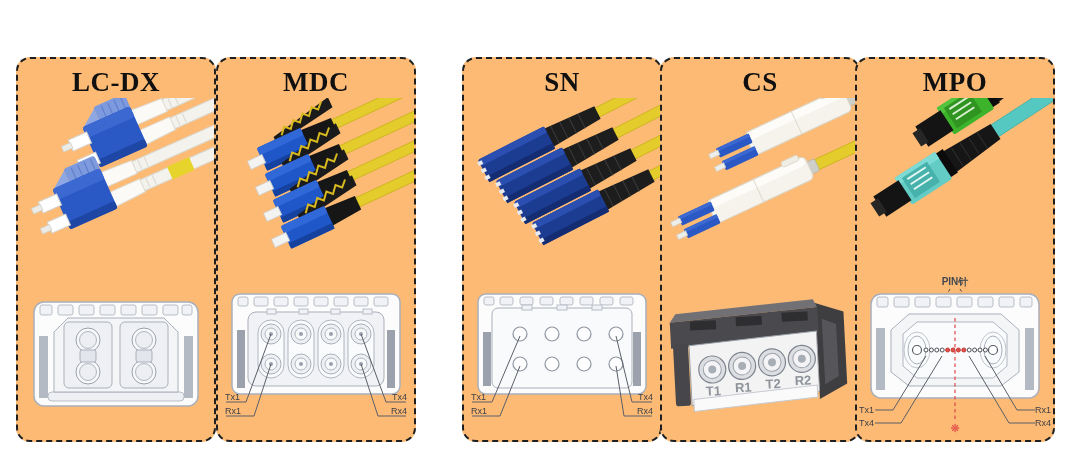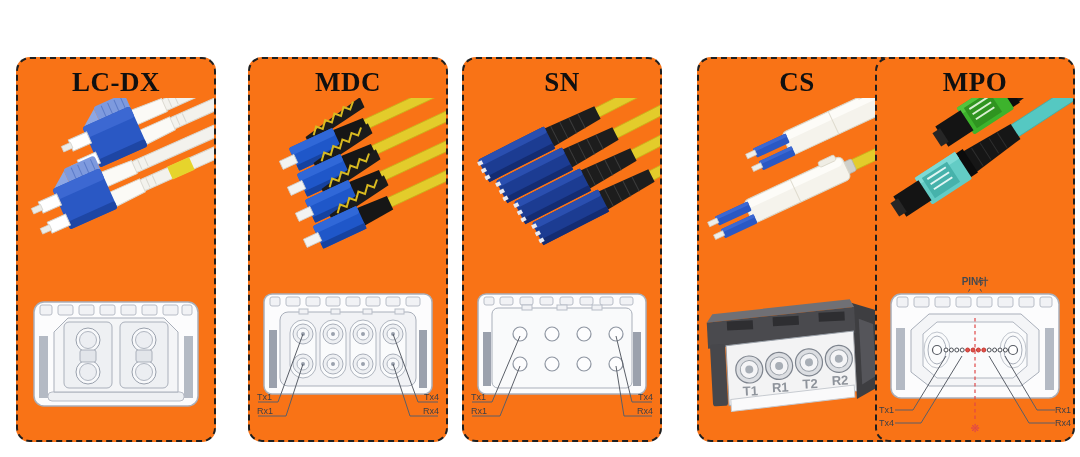--- a/index.html
+++ b/index.html
@@ -1,19 +1,19 @@
 <!DOCTYPE html>
 <html><head>
 <meta charset="utf-8">
 <style>
   html,body{margin:0;padding:0;background:#ffffff;}
   .canvas{position:relative;width:1080px;height:457px;background:#ffffff;overflow:hidden;
           font-family:"Liberation Sans",sans-serif;}
   .panel{position:absolute;top:57px;width:200px;height:385px;box-sizing:border-box;
-         border:2px dashed #1f1f1f;border-radius:14px;background:#f97316;
+         border:2px dashed #1f1f1f;border-radius:14px;background:#fdba74;
          display:flex;flex-direction:column;align-items:center;text-align:right;}
   .panel-title{font-family:"Liberation Serif",serif;font-weight:bold;font-size:27px;
                color:#101010;margin:9px 0 0 0;letter-spacing:.5px;line-height:1.1;}
   .photo{width:196px;height:172px;flex:0 0 auto;}
   .diagram{width:196px;margin-top:auto;}
   svg{display:block;}
   .dlabel{font-family:"Liberation Sans",sans-serif;font-size:9px;fill:#3c3f46;}
   .cslabel{font-family:"Liberation Sans",sans-serif;font-size:13px;font-weight:bold;fill:#8e939b;}
   .pinlabel{font-family:"Liberation Sans",sans-serif;font-size:10px;font-weight:bold;fill:#45494f;}
   .keysym{font-family:"DejaVu Sans",sans-serif;font-size:11px;fill:#e04848;}
@@ -91,21 +91,21 @@
             <circle cx="126" cy="52" r="8.5" fill="#eceef2" stroke="#b0b6c0"></circle>
           <circle cx="126" cy="84" r="12" fill="#f8f9fb" stroke="#9aa1ad"></circle>
             <circle cx="126" cy="84" r="8.5" fill="#eceef2" stroke="#b0b6c0"></circle>
         </g>
         <rect x="62" y="62" width="16" height="12" rx="2" fill="#e2e5ea" stroke="#aab0bb"></rect>
         <rect x="118" y="62" width="16" height="12" rx="2" fill="#e2e5ea" stroke="#aab0bb"></rect>
       </svg>
     </div>
   </section>
 
-  <section class="panel" style="left:248px">
+  <section class="panel" style="left:216px">
     <h2 class="panel-title">MDC</h2>
     <div class="photo">
       <svg width="196" height="172" viewBox="0 0 196 172">
         <defs>
           <g id="mdcu">
             <rect x="90" y="6" width="126" height="10" rx="4" fill="#e3cc2b" stroke="#c9b41c" stroke-width="0.8"></rect>
             <polygon points="56,2 94,4 94,19 56,22" fill="#161616"></polygon>
             <polygon points="34,-3 100,-16 100,-5 34,5" fill="#1b1b1b"></polygon>
             <polyline points="42,-1 48,-8 53,-3 59,-10 64,-5 70,-12 75,-7 81,-14 86,-9 92,-15" fill="none" stroke="#d8ba20" stroke-width="2"></polyline>
             <rect x="14" y="0" width="48" height="25" rx="2" fill="#1f57c9"></rect>
@@ -260,21 +260,21 @@
           <polyline points="152,78 160,128 188,128"></polyline>
         </g>
         <text class="dlabel" x="7" y="112">Tx1</text>
         <text class="dlabel" x="7" y="126">Rx1</text>
         <text class="dlabel" x="189" y="112" text-anchor="end">Tx4</text>
         <text class="dlabel" x="189" y="126" text-anchor="end">Rx4</text>
       </svg>
     </div>
   </section>
 
-  <section class="panel" style="left:697px">
+  <section class="panel" style="left:660px">
     <h2 class="panel-title">CS</h2>
     <div class="photo">
       <svg width="196" height="172" viewBox="0 0 196 172">
         <defs>
           <g id="csu">
             <rect x="146" y="2" width="74" height="11" rx="5" fill="#e3cc2b" stroke="#c9b41c" stroke-width="0.8"></rect>
             <rect x="138" y="1" width="14" height="13" rx="2" fill="#cfcfc9" stroke="#b5b5ae" stroke-width="0.8"></rect>
             <rect x="36" y="-6" width="108" height="25" rx="5" fill="#f5f3ec" stroke="#d9d5c7"></rect>
             <rect x="38" y="-5" width="104" height="8" rx="4" fill="#fdfcf8"></rect>
             <rect x="120" y="-10" width="18" height="6" rx="2" fill="#efede4" stroke="#d9d5c7" stroke-width="0.8"></rect>
@@ -324,21 +324,21 @@
           <text class="cslabel" x="50" y="105" text-anchor="middle">T1</text>
           <text class="cslabel" x="80" y="103" text-anchor="middle">R1</text>
           <text class="cslabel" x="110" y="101" text-anchor="middle">T2</text>
           <text class="cslabel" x="140" y="99" text-anchor="middle">R2</text>
           <polygon points="30,108 154,100 154,112 30,120" fill="#fafafb" stroke="#c6cad0"></polygon>
         </g>
       </svg>
     </div>
   </section>
 
-  <section class="panel" style="left:875px">
+  <section class="panel" style="left:855px">
     <h2 class="panel-title">MPO</h2>
     <div class="photo">
       <svg width="196" height="172" viewBox="0 0 196 172">
         <g transform="translate(56,36) rotate(-33)">
           <rect x="138" y="-1" width="90" height="14" rx="7" fill="#e6d22a" stroke="#cdb918" stroke-width="0.8"></rect>
           <polygon points="86,-5 144,-2 144,16 86,20" fill="#161616"></polygon>
           <line x1="98" y1="-3" x2="98" y2="18" stroke="#2e2e2e"></line>
           <line x1="108" y1="-3" x2="108" y2="17" stroke="#2e2e2e"></line>
           <line x1="118" y1="-2" x2="118" y2="16" stroke="#2e2e2e"></line>
           <line x1="128" y1="-2" x2="128" y2="16" stroke="#2e2e2e"></line>

